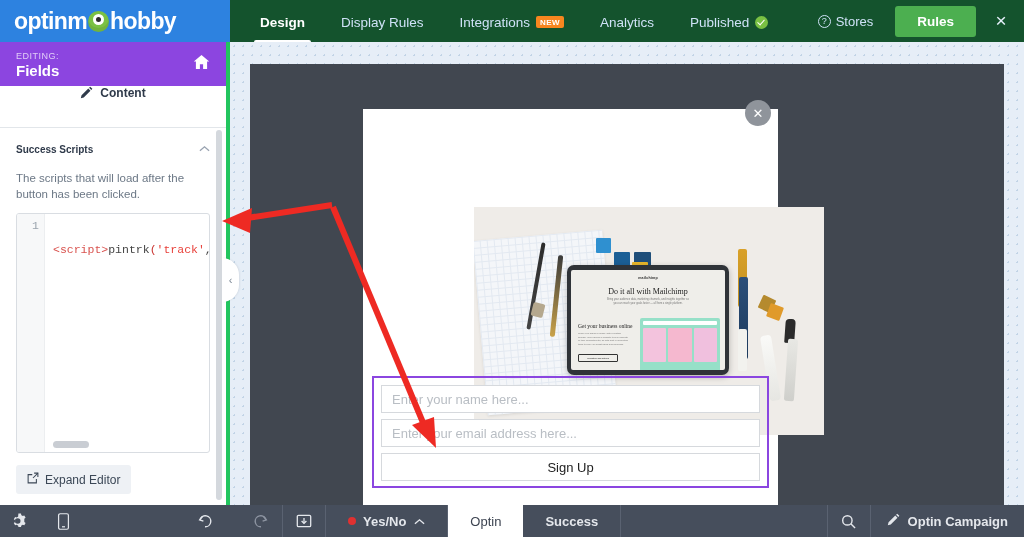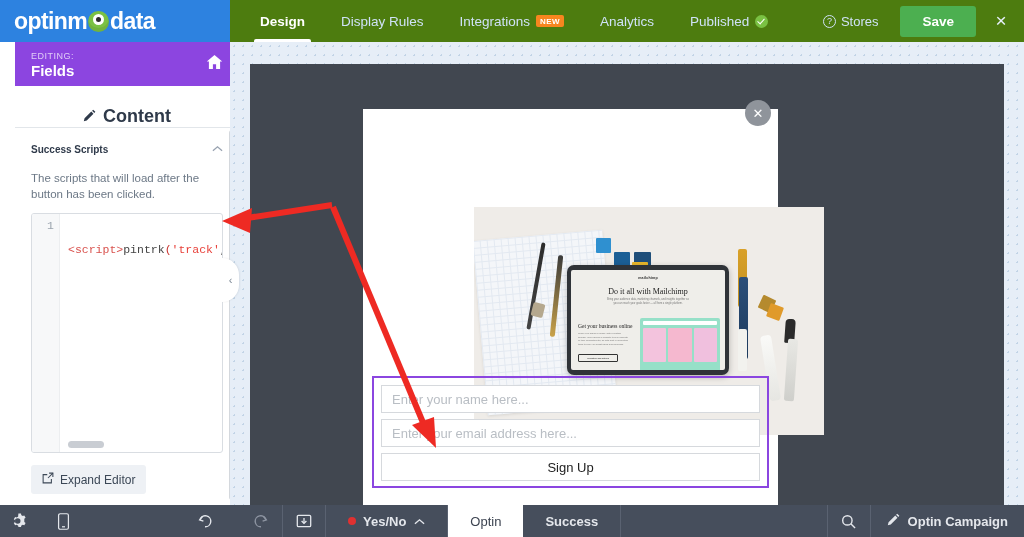--- a/index.html
+++ b/index.html
@@ -7,21 +7,21 @@
   body {
     font-family:"Liberation Sans", sans-serif;
     background:#ffffff;
     -webkit-font-smoothing:antialiased;
   }
   .app { position:relative; width:1024px; height:537px; }
 
   
   .topbar {
     position:absolute; left:0; top:0; width:1024px; height:42px;
-    background:#4d7c0f; display:flex; align-items:center;
+    background:#14532d; display:flex; align-items:flex-start;
   }
   .brand {
     width:230px; height:42px; background:#2d82e0;
     display:flex; align-items:center; padding-left:14px;
   }
   .brand-text {
     font-size:23px; font-weight:bold; color:#ffffff; letter-spacing:-0.6px;
     display:flex; align-items:center;
   }
   .brand-monster {
@@ -79,38 +79,38 @@
     margin:0 10px;
   }
   .close-x {
     width:30px; height:42px; display:flex; align-items:center;
     justify-content:center; color:#e6f0fb; font-size:19px; cursor:pointer;
     font-weight:300;
   }
 
   
   .sidebar {
-    position:absolute; left:15px; top:42px; width:230px; height:463px;
-    background:#ffffff; border-right:6px solid #22c55e;
+    position:absolute; left:0; top:42px; width:230px; height:463px;
+    background:#ffffff; border-right:4px solid #22c55e;
   }
   .editing-head {
     height:44px; background:#8c45e0; display:flex; align-items:center;
     justify-content:space-between; padding:0 16px;
   }
   .editing-label {
     font-size:9px; color:#e0ccf7; text-transform:uppercase;
     letter-spacing:0.5px; line-height:12px;
   }
   .editing-name { font-size:15px; color:#ffffff; font-weight:bold; line-height:17px; }
   .home-icon { color:#fff; font-size:17px; cursor:pointer; }
 
   .tabs { display:flex; height:42px; border-bottom:1px solid #e2e6ea; }
   .tab {
-    flex:1; display:flex; align-items:flex-end; justify-content:center; gap:7px;
-    font-size:18px; cursor:pointer;
+    flex:1; display:flex; align-items:flex-start; justify-content:center; gap:7px;
+    font-size:12px; cursor:pointer;
   }
   .tab.active { background:#ffffff; color:#2f3a4a; font-weight:bold; }
   .tab.inactive { background:#eef1f5; color:#7e8a9a; border-left:1px solid #e2e6ea; }
 
   .panel { padding:14px 16px 0 16px; position:relative; height:377px; }
   .section-head {
     display:flex; align-items:center; justify-content:space-between;
     margin-bottom:14px; cursor:pointer;
   }
   .section-title { font-size:10px; font-weight:bold; color:#2f3a4a; }
@@ -289,21 +289,21 @@
 <body>
 
 <div class="app">
 
   <div class="topbar">
 
     <div class="brand">
       <div class="brand-text">
         <span>optinm</span>
           <span class="brand-monster"></span>
-          <span>data</span>
+          <span>hobby</span>
       </div>
     </div>
 
     <div class="nav">
       <div class="nav-item active">
         <span>Design</span>
       </div>
       <div class="nav-item">
         <span>Display Rules</span>
       </div>
@@ -318,21 +318,21 @@
         <span>Published</span>
         <span class="check-pub"></span>
       </div>
     </div>
 
     <div class="top-right">
       <div class="support">
         <span class="q-circle">?</span>
         <span>Stores</span>
       </div>
-      <button class="save-btn">Save</button>
+      <button class="save-btn">Rules</button>
       <div class="close-x">×</div>
     </div>
   </div>
 
   <div class="sidebar">
 
     <div class="editing-head">
       <div>
         <div class="editing-label">EDITING:</div>
         <div class="editing-name">Fields</div>

